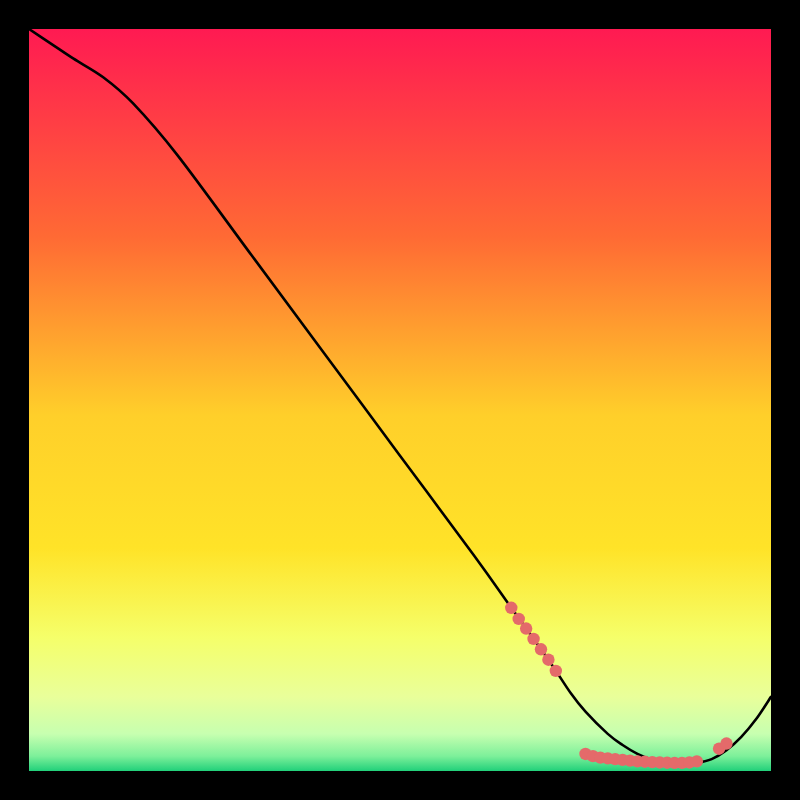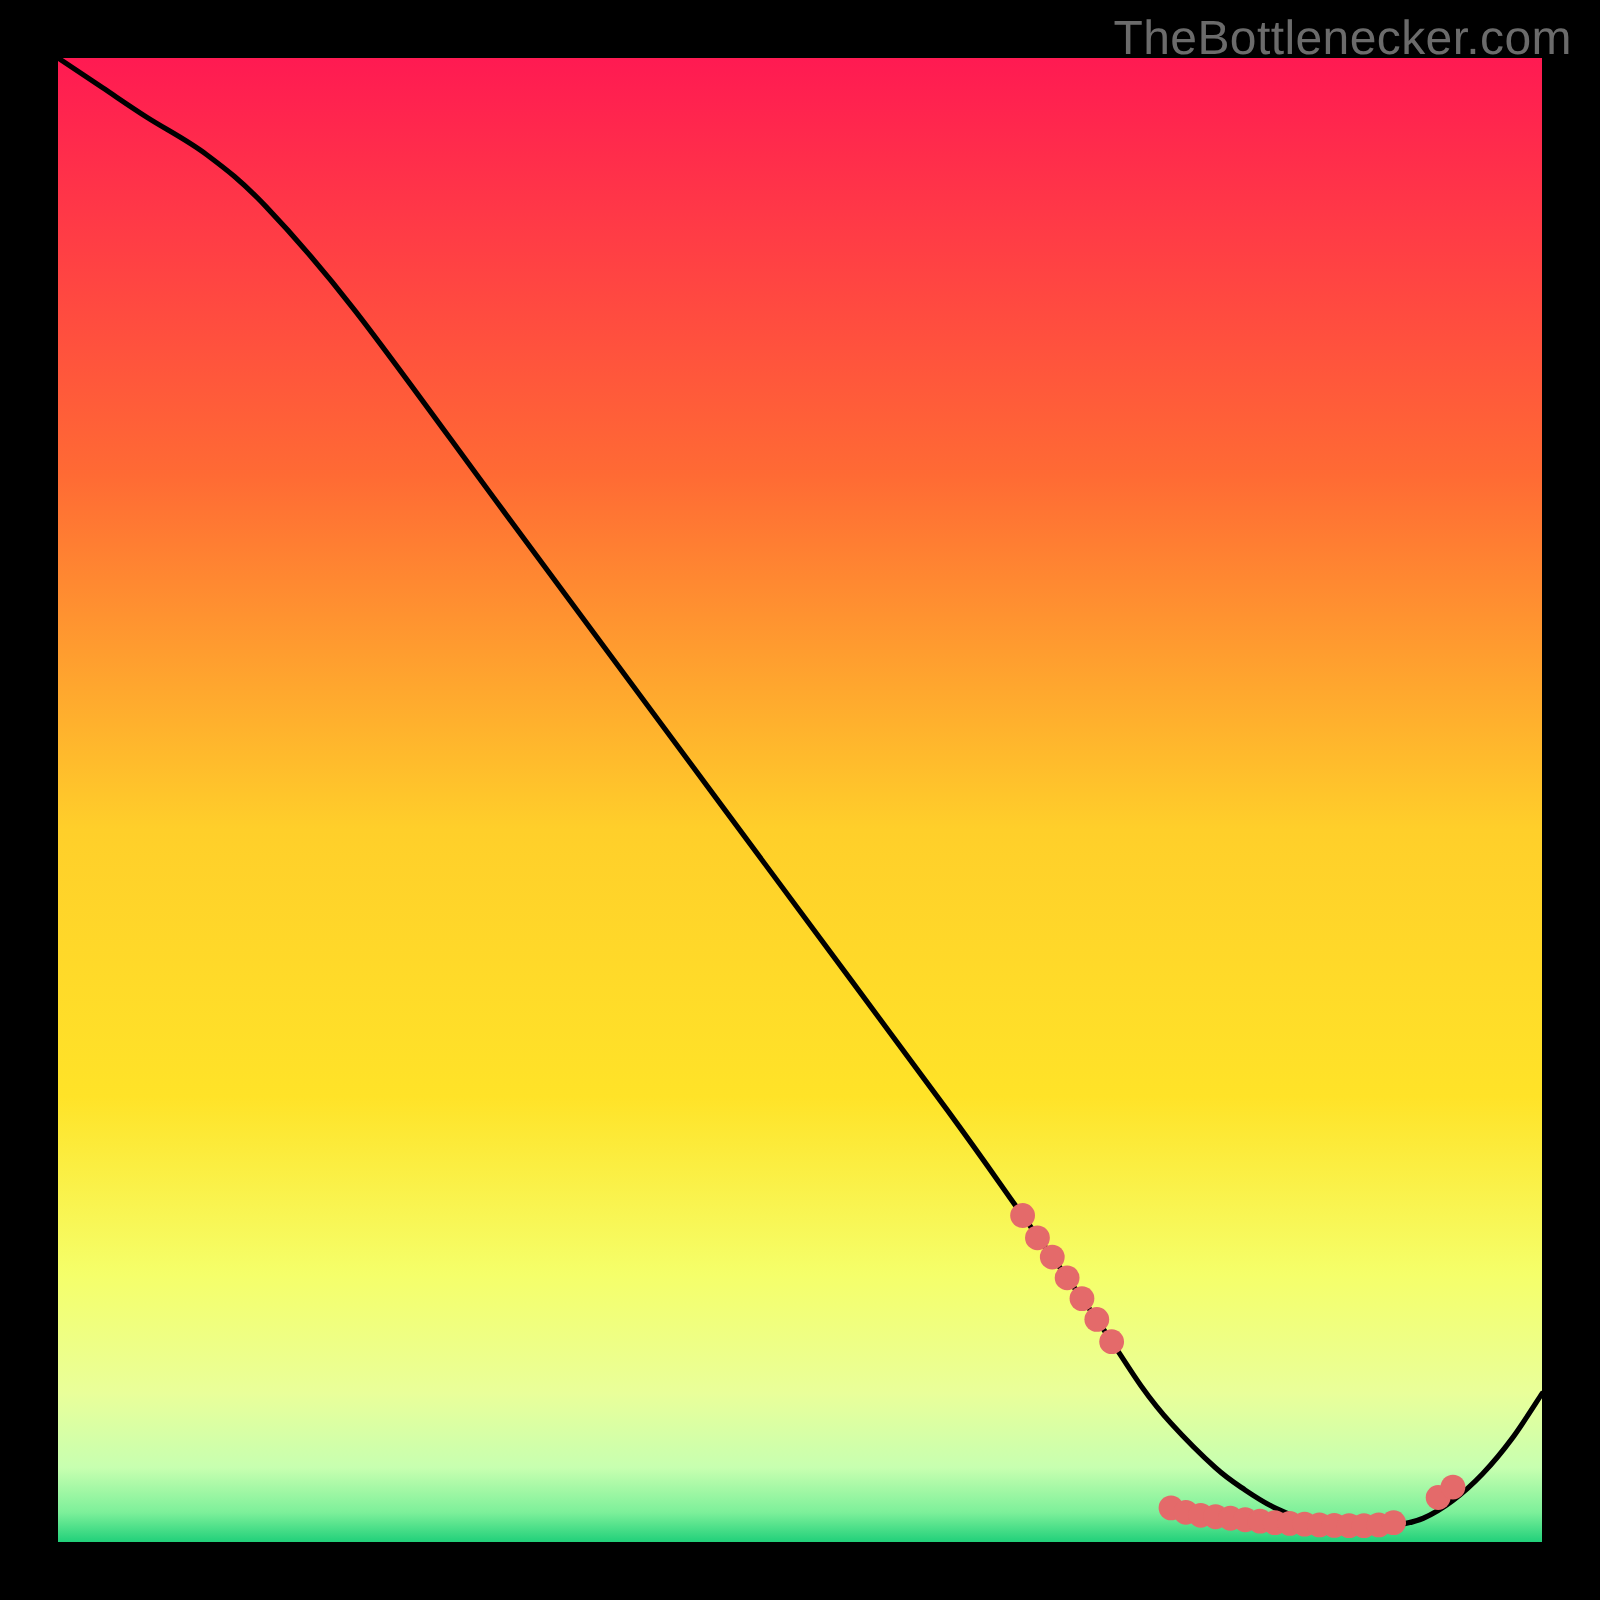--- a/index.html
+++ b/index.html
@@ -40,21 +40,20 @@
   }
   svg.curve {
     position: absolute;
     inset: 0;
   }
 </style>
 </head>
 <body>
 
 <div class="frame">
-  <div class="watermark">TheBottlenecker.com</div>
 
   <div class="plot">
     <svg class="gradient-bg" viewBox="0 0 742 742" preserveAspectRatio="none">
       <defs>
         <linearGradient id="bg-grad" x1="0" y1="0" x2="0" y2="1">
           <stop id="g0" offset="0%" stop-color="#ff1a52"></stop>
           <stop id="g1" offset="28%" stop-color="#ff6a34"></stop>
           <stop id="g2" offset="52%" stop-color="#ffcf2a"></stop>
           <stop id="g3" offset="70%" stop-color="#ffe328"></stop>
           <stop id="g4" offset="82%" stop-color="#f5ff6a"></stop>

